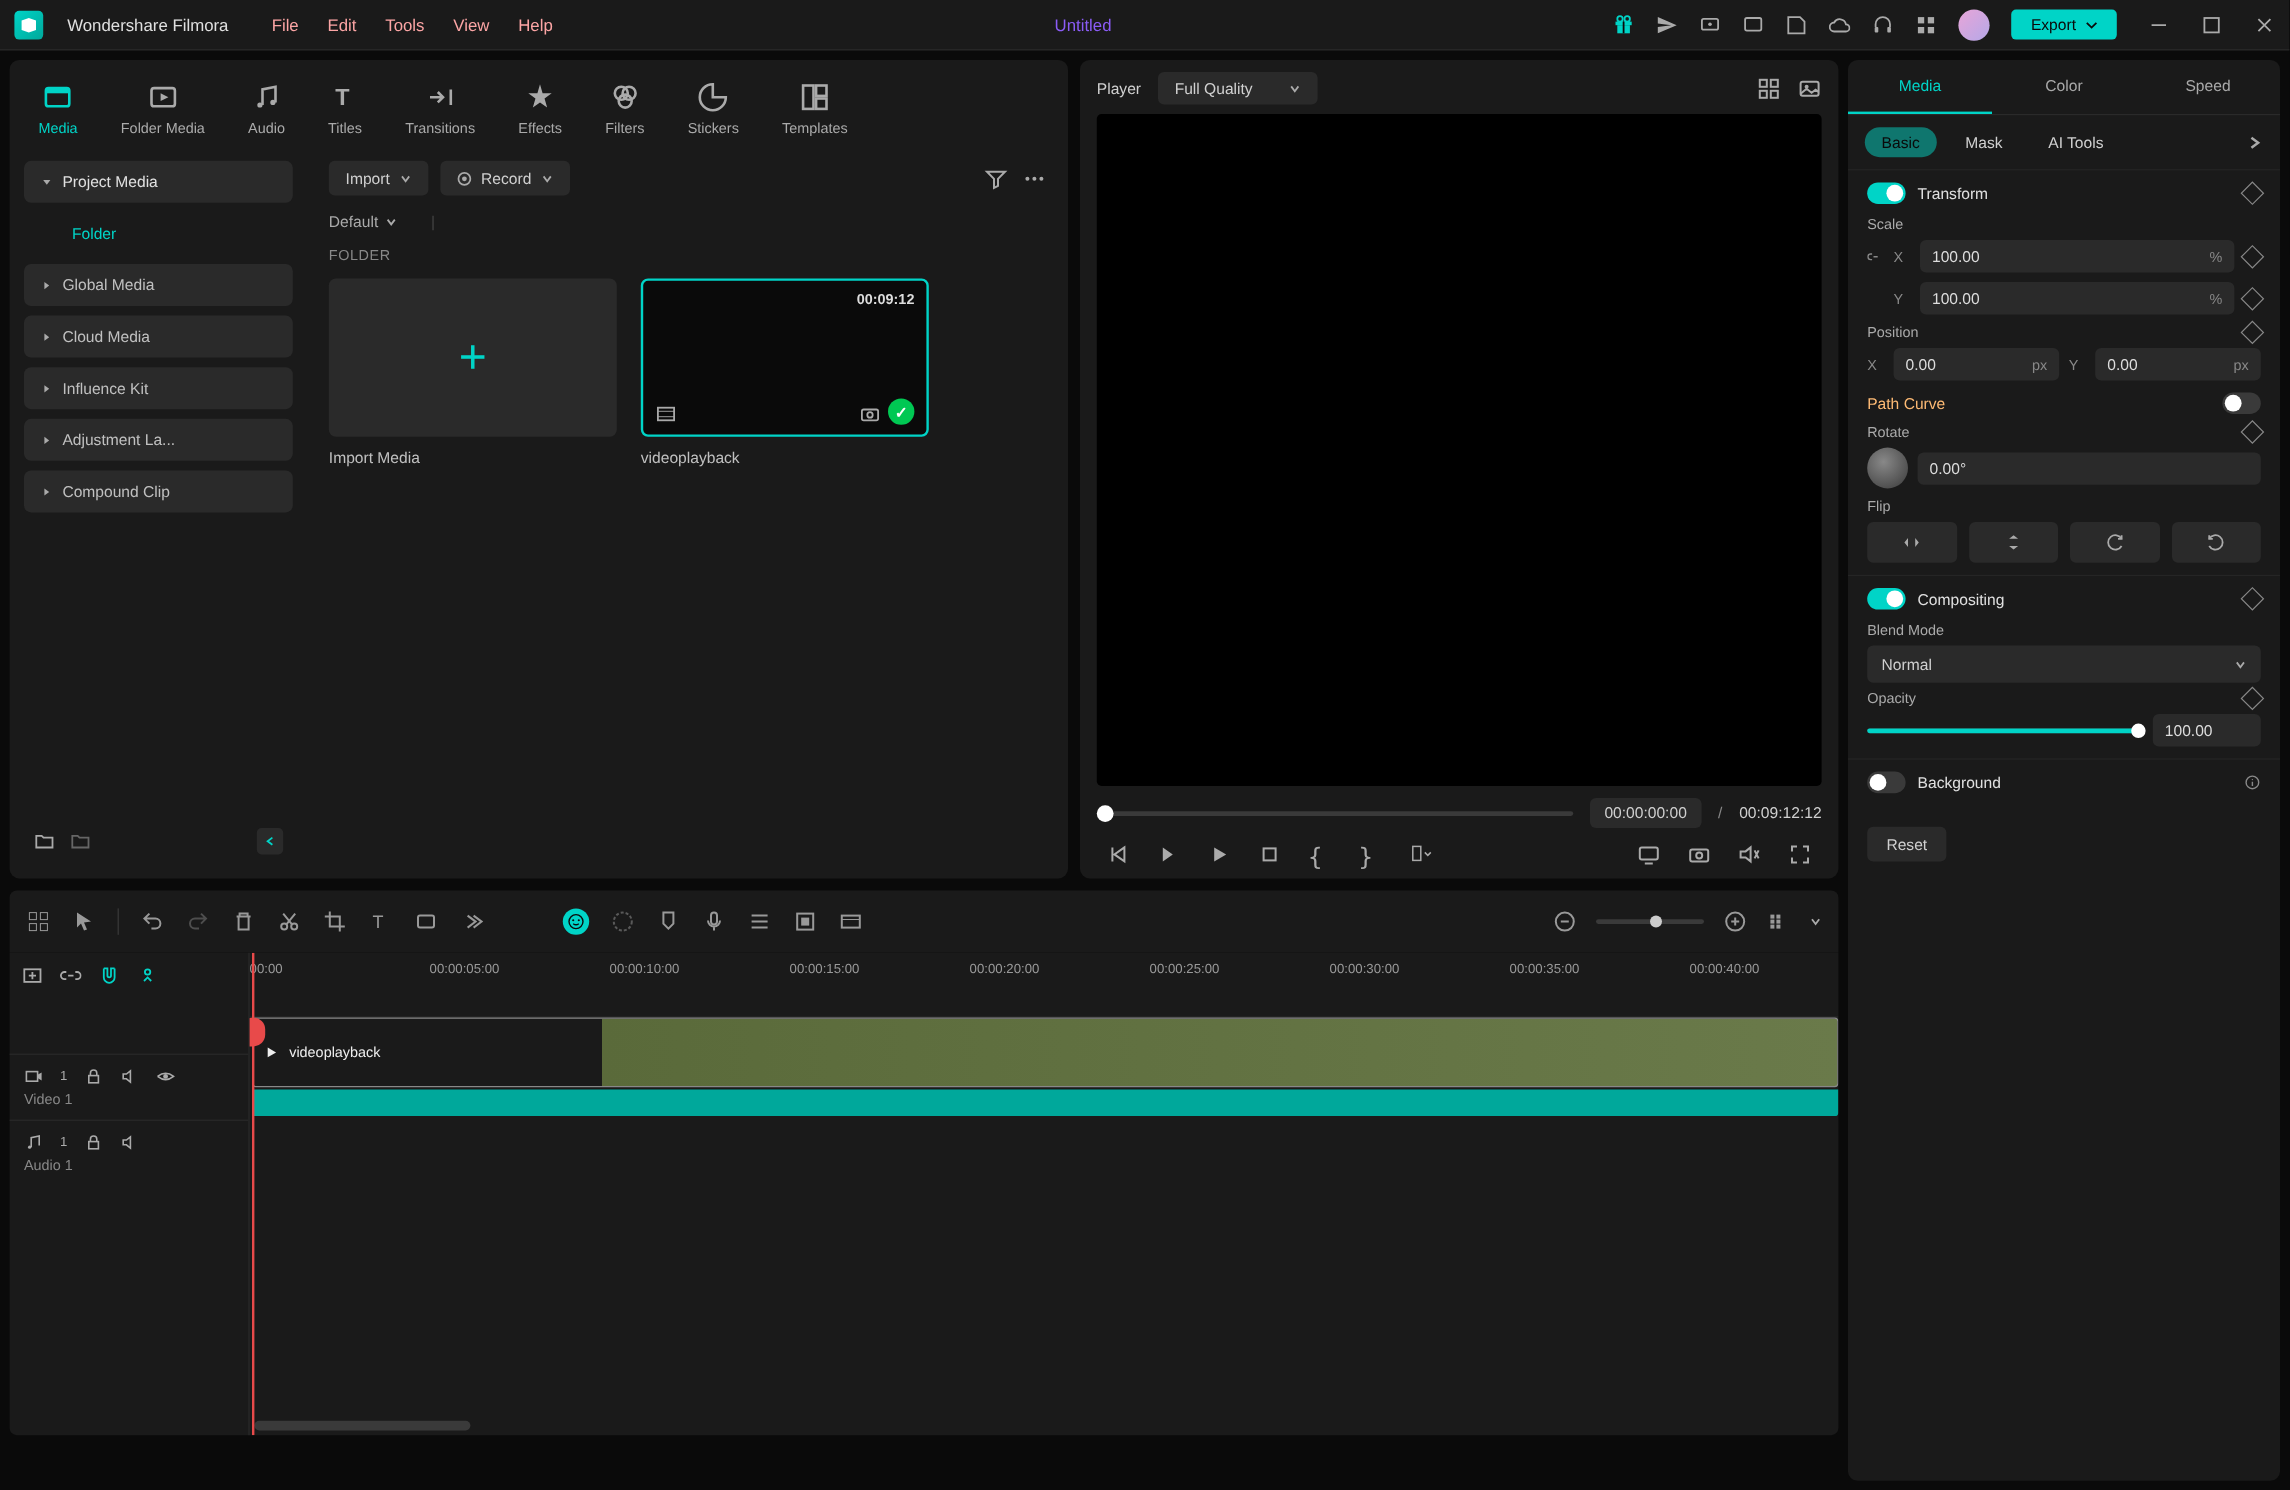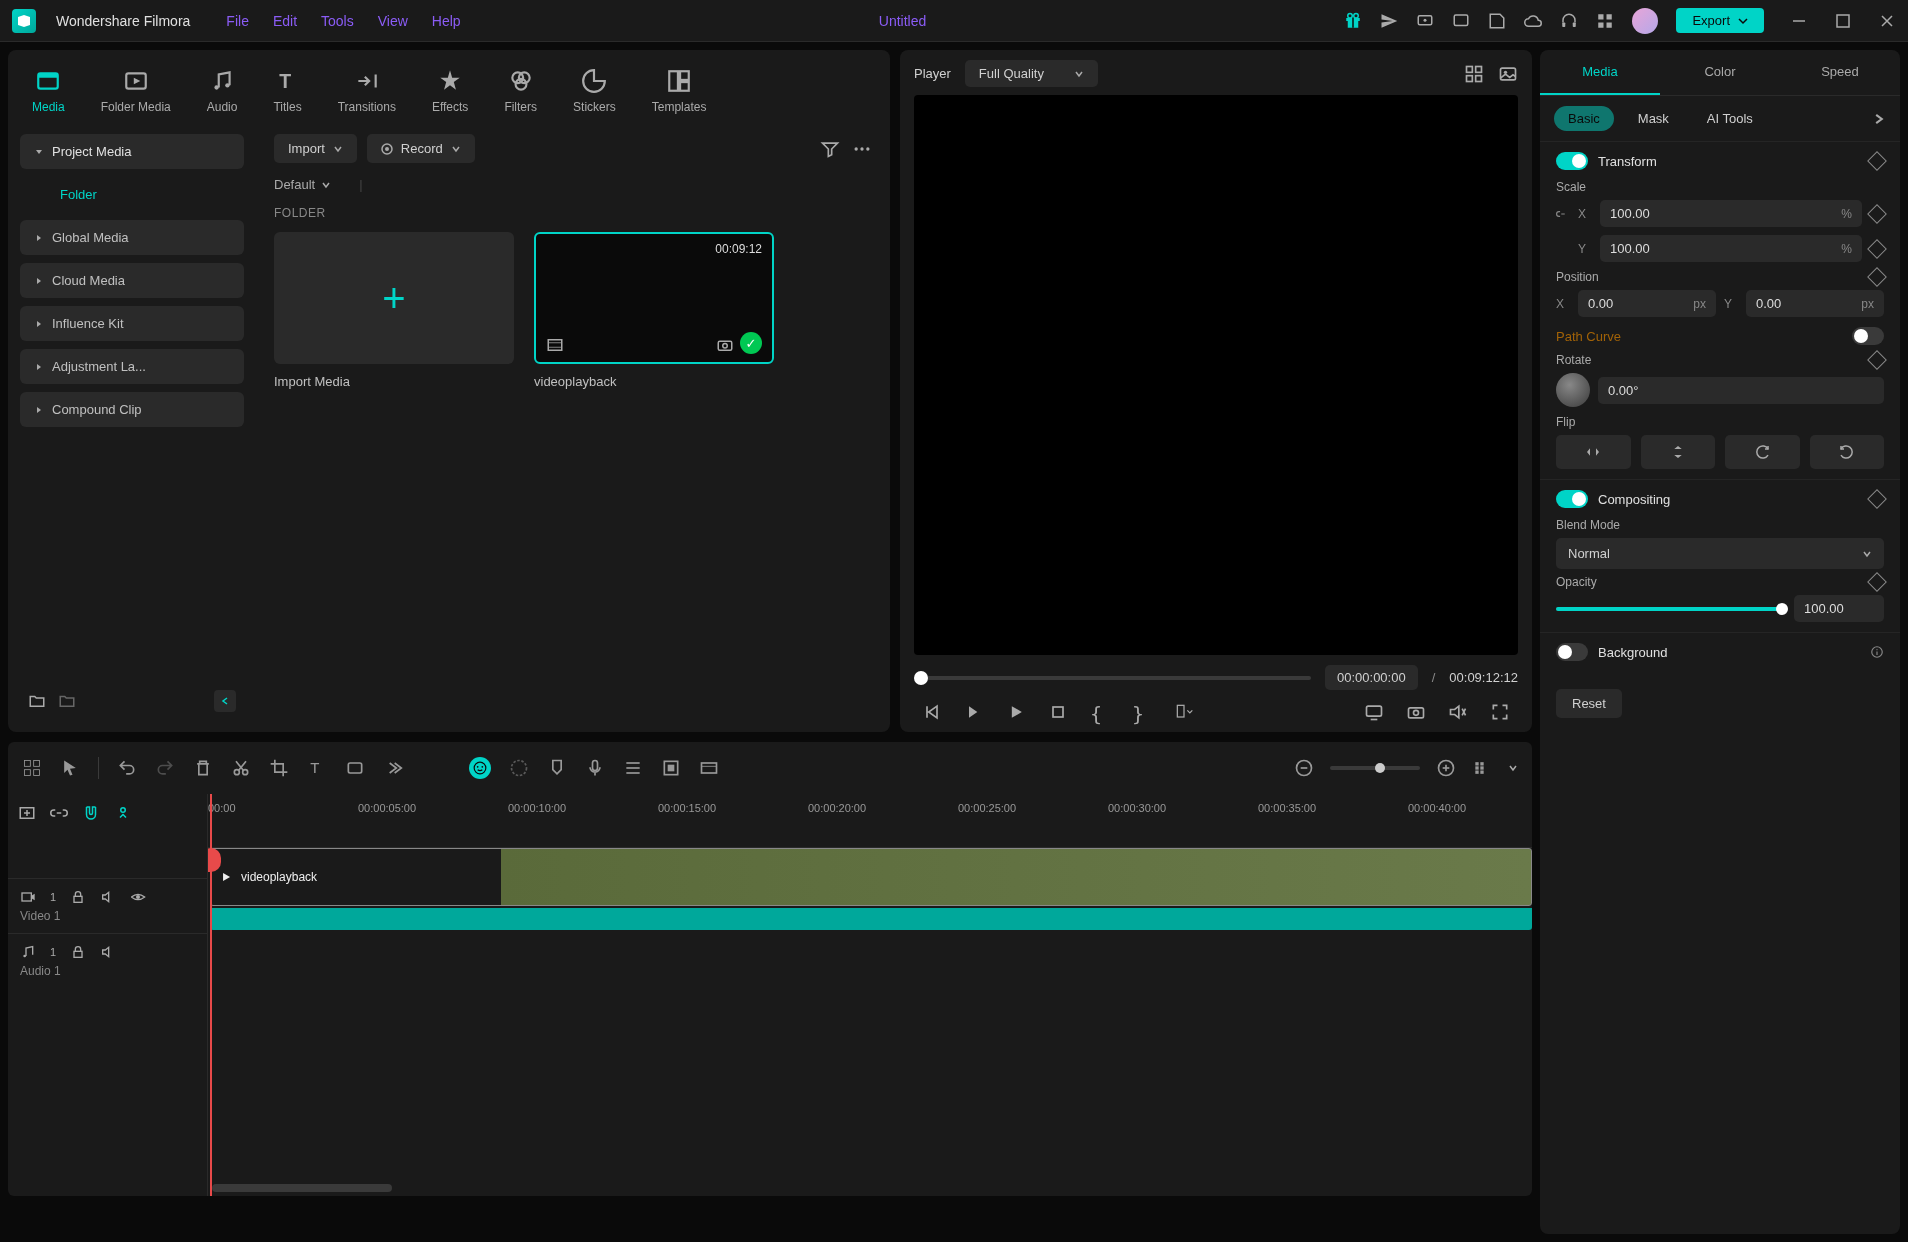--- a/index.html
+++ b/index.html
@@ -1,21 +1,21 @@
 <!DOCTYPE html>
 <html><head>
 <meta charset="utf-8">
 <style>
 * { margin: 0; padding: 0; box-sizing: border-box; font-family: -apple-system, BlinkMacSystemFont, "Segoe UI", sans-serif; }
 body { background: #0a0a0a; color: #d0d0d0; font-size: 13px; overflow: hidden; width: 1908px; height: 1242px; }
 .titlebar { height: 42px; background: #1a1a1a; display: flex; align-items: center; padding: 0 12px; gap: 20px; border-bottom: 1px solid #2a2a2a; }
 .app-logo { width: 24px; height: 24px; background: linear-gradient(135deg, #00d4c7, #00a89b); border-radius: 4px; display: flex; align-items: center; justify-content: center; }
 .app-name { font-size: 14px; color: #e0e0e0; }
 .menu-group { display: flex; gap: 24px; margin-left: 16px; }
-.menu-item { color: #8b5cf6; cursor: pointer; font-size: 14px; }
+.menu-item { color: #fca5a5; cursor: pointer; font-size: 14px; }
 .title-center { flex: 1; text-align: center; color: #8b5cf6; font-size: 14px; }
 .titlebar-right { display: flex; align-items: center; gap: 18px; }
 .titlebar-icon { width: 18px; height: 18px; color: #aaa; cursor: pointer; }
 .gift-icon { color: #00d4c7; }
 .avatar { width: 26px; height: 26px; border-radius: 50%; background: linear-gradient(135deg, #e8a5d8, #b5a8e8); }
 .export-btn { background: #00d4c7; color: #0a0a0a; padding: 5px 16px; border-radius: 4px; display: flex; align-items: center; gap: 8px; font-weight: 500; cursor: pointer; }
 .win-ctrl { width: 18px; height: 18px; cursor: pointer; margin-left: 8px; }
 
 .main-layout { display: flex; height: calc(100% - 42px); }
 .top-row { display: flex; height: 690px; }
@@ -40,21 +40,21 @@
 .sort-row { display: flex; align-items: center; gap: 28px; margin-bottom: 14px; }
 .sort-btn { display: flex; align-items: center; gap: 6px; color: #aaa; cursor: pointer; }
 .search-box { flex: 1; background: #2a2a2a; border-radius: 5px; padding: 7px 12px; display: flex; align-items: center; gap: 8px; }
 .search-box input { background: transparent; border: none; color: #aaa; outline: none; flex: 1; font-size: 13px; }
 .section-label { color: #888; font-size: 12px; margin-bottom: 12px; letter-spacing: 0.5px; }
 .media-grid { display: flex; gap: 20px; }
 .media-card { width: 240px; }
 .card-thumb { width: 240px; height: 132px; background: #0a0a0a; border-radius: 6px; display: flex; align-items: center; justify-content: center; position: relative; }
 .card-thumb.add { background: #2a2a2a; }
 .plus-big { font-size: 40px; color: #00d4c7; font-weight: 200; }
-.card-thumb.selected { border: 2px solid #00d4c7; }
+.card-thumb.selected { border: 2px solid #00d4c7; font-weight: bold; }
 .duration-badge { position: absolute; top: 8px; right: 10px; color: #ddd; font-size: 12px; }
 .check-badge { position: absolute; bottom: 8px; right: 10px; width: 22px; height: 22px; background: #00c853; border-radius: 50%; display: flex; align-items: center; justify-content: center; color: #fff; }
 .card-label { margin-top: 10px; color: #c0c0c0; font-size: 13px; }
 
 
 .player-panel { flex: 1; background: #1a1a1a; border-radius: 8px; margin: 8px 8px 0 10px; display: flex; flex-direction: column; padding: 10px 14px; }
 .player-header { display: flex; align-items: center; gap: 14px; margin-bottom: 8px; }
 .quality-select { background: #2a2a2a; padding: 6px 14px; border-radius: 5px; display: flex; align-items: center; gap: 30px; cursor: pointer; }
 .player-header-right { margin-left: auto; display: flex; gap: 14px; }
 .player-view { flex: 1; background: #000; border-radius: 4px; }
@@ -692,21 +692,21 @@
             <input value="0.00" style="">
             <span class="unit">px</span>
           </div>
         <span class="axis-lbl">Y</span>
         <div class="num-input">
             <input value="0.00" style="">
             <span class="unit">px</span>
           </div>
       </div>
       <div class="prop-row" style="margin-top:10px">
-        <span style="color:#a16207">Path Curve</span>
+        <span style="color:#fdba74">Path Curve</span>
         <div style="flex:1"></div>
         <div class="toggle off"></div>
       </div>
       <div class="prop-label" style="display:flex;align-items:center">
           <span>Rotate</span>
           <div class="kf-icon" style="margin-left:auto"></div>
         </div>
       <div class="prop-row">
         <div class="rotate-knob"></div>
         <div class="num-input">

